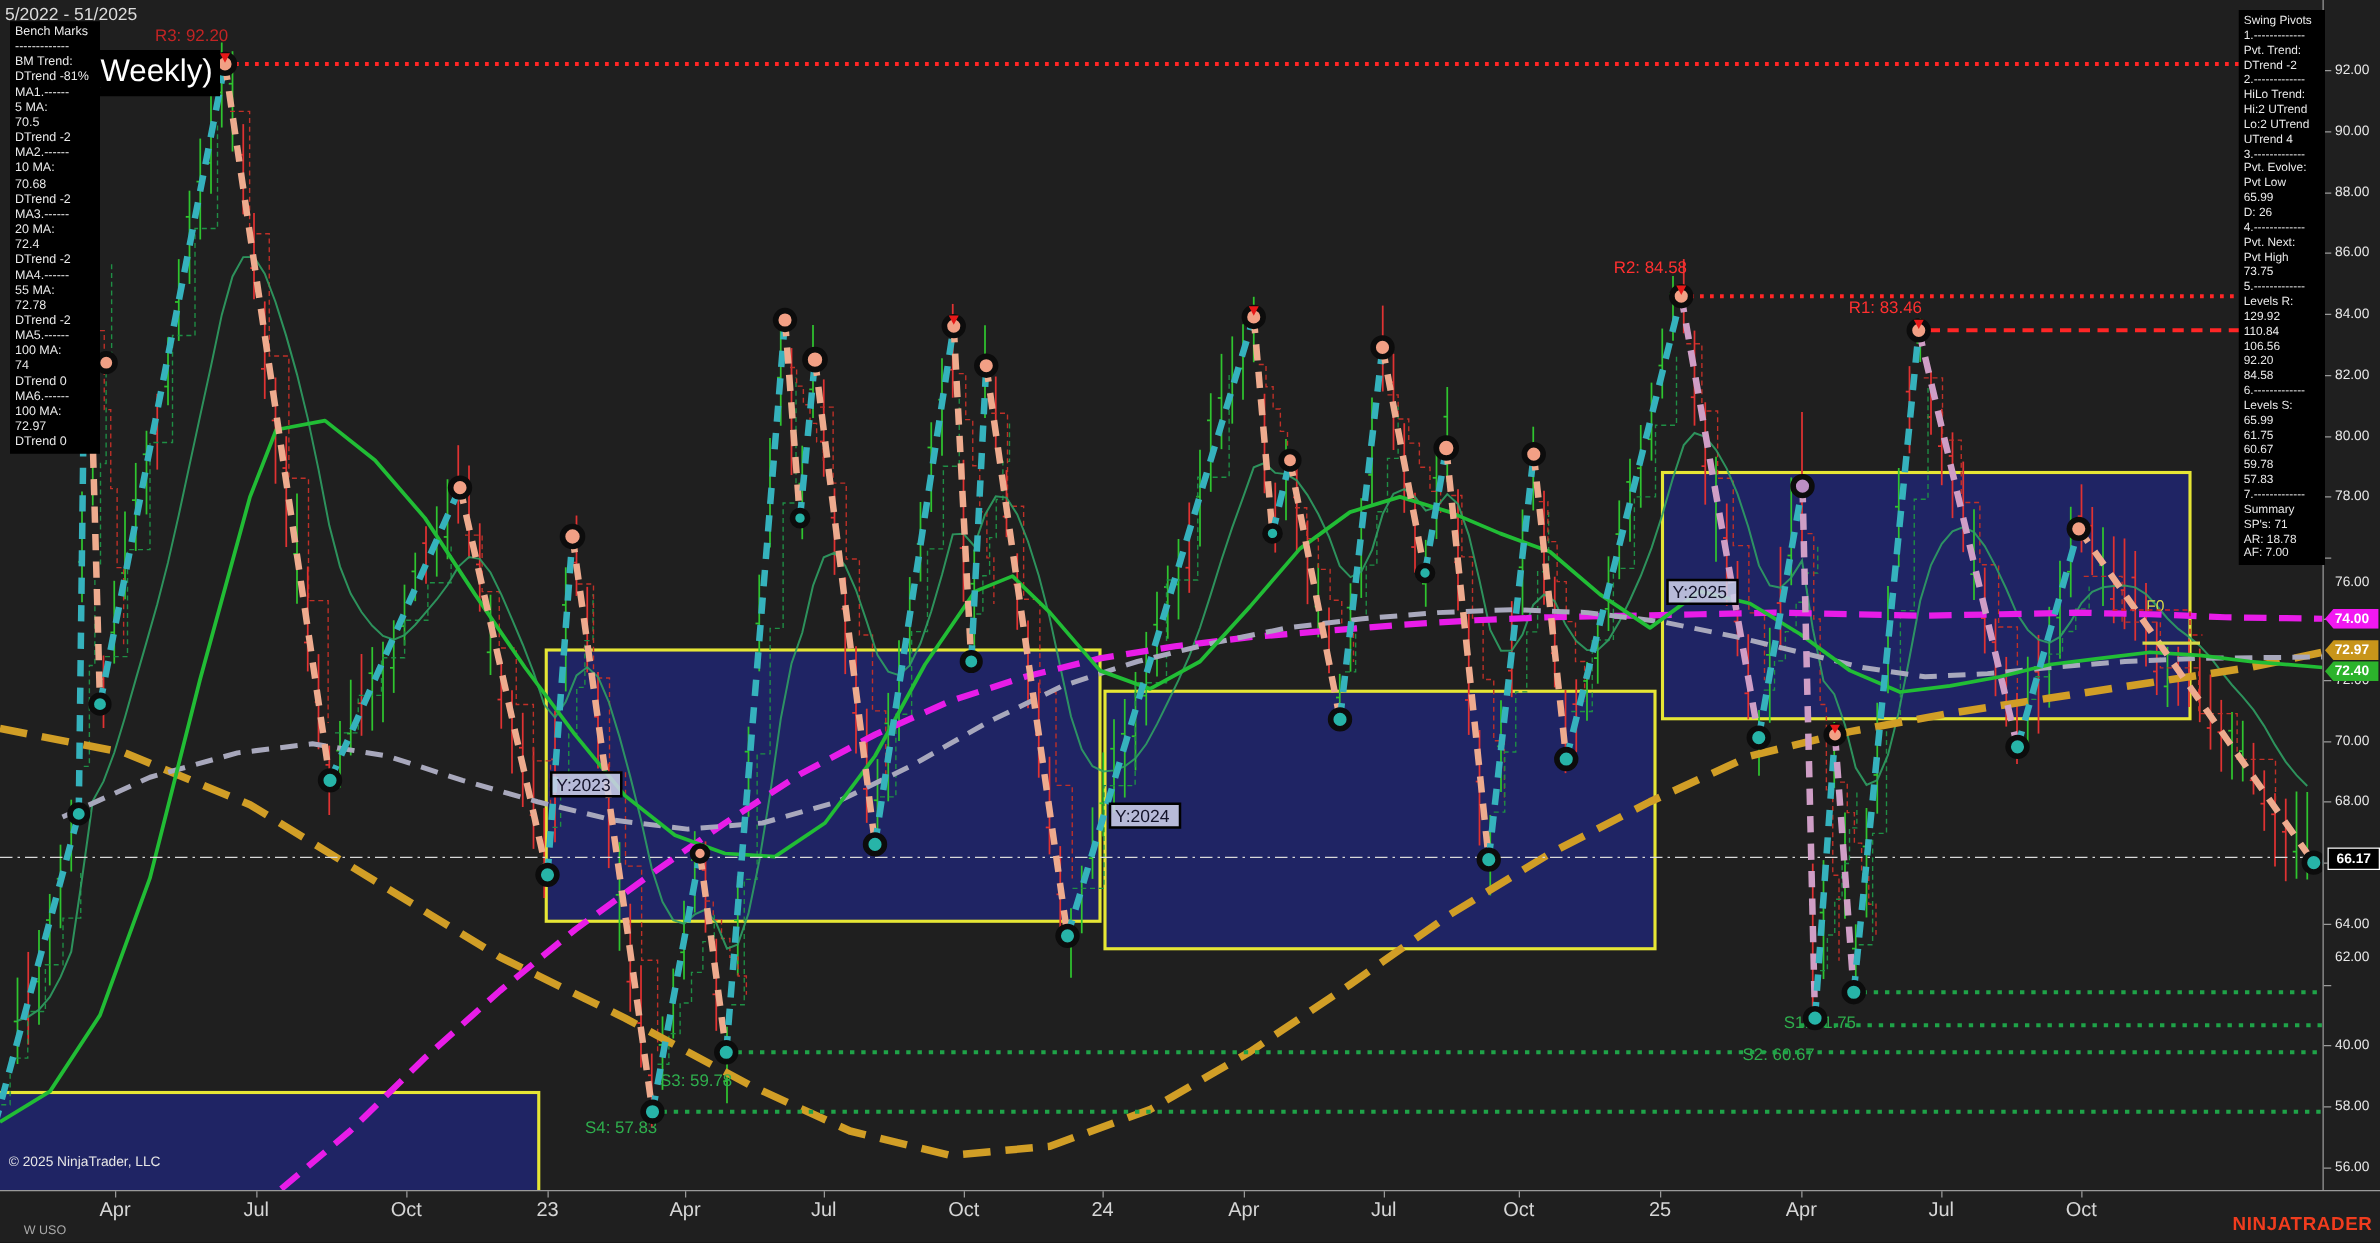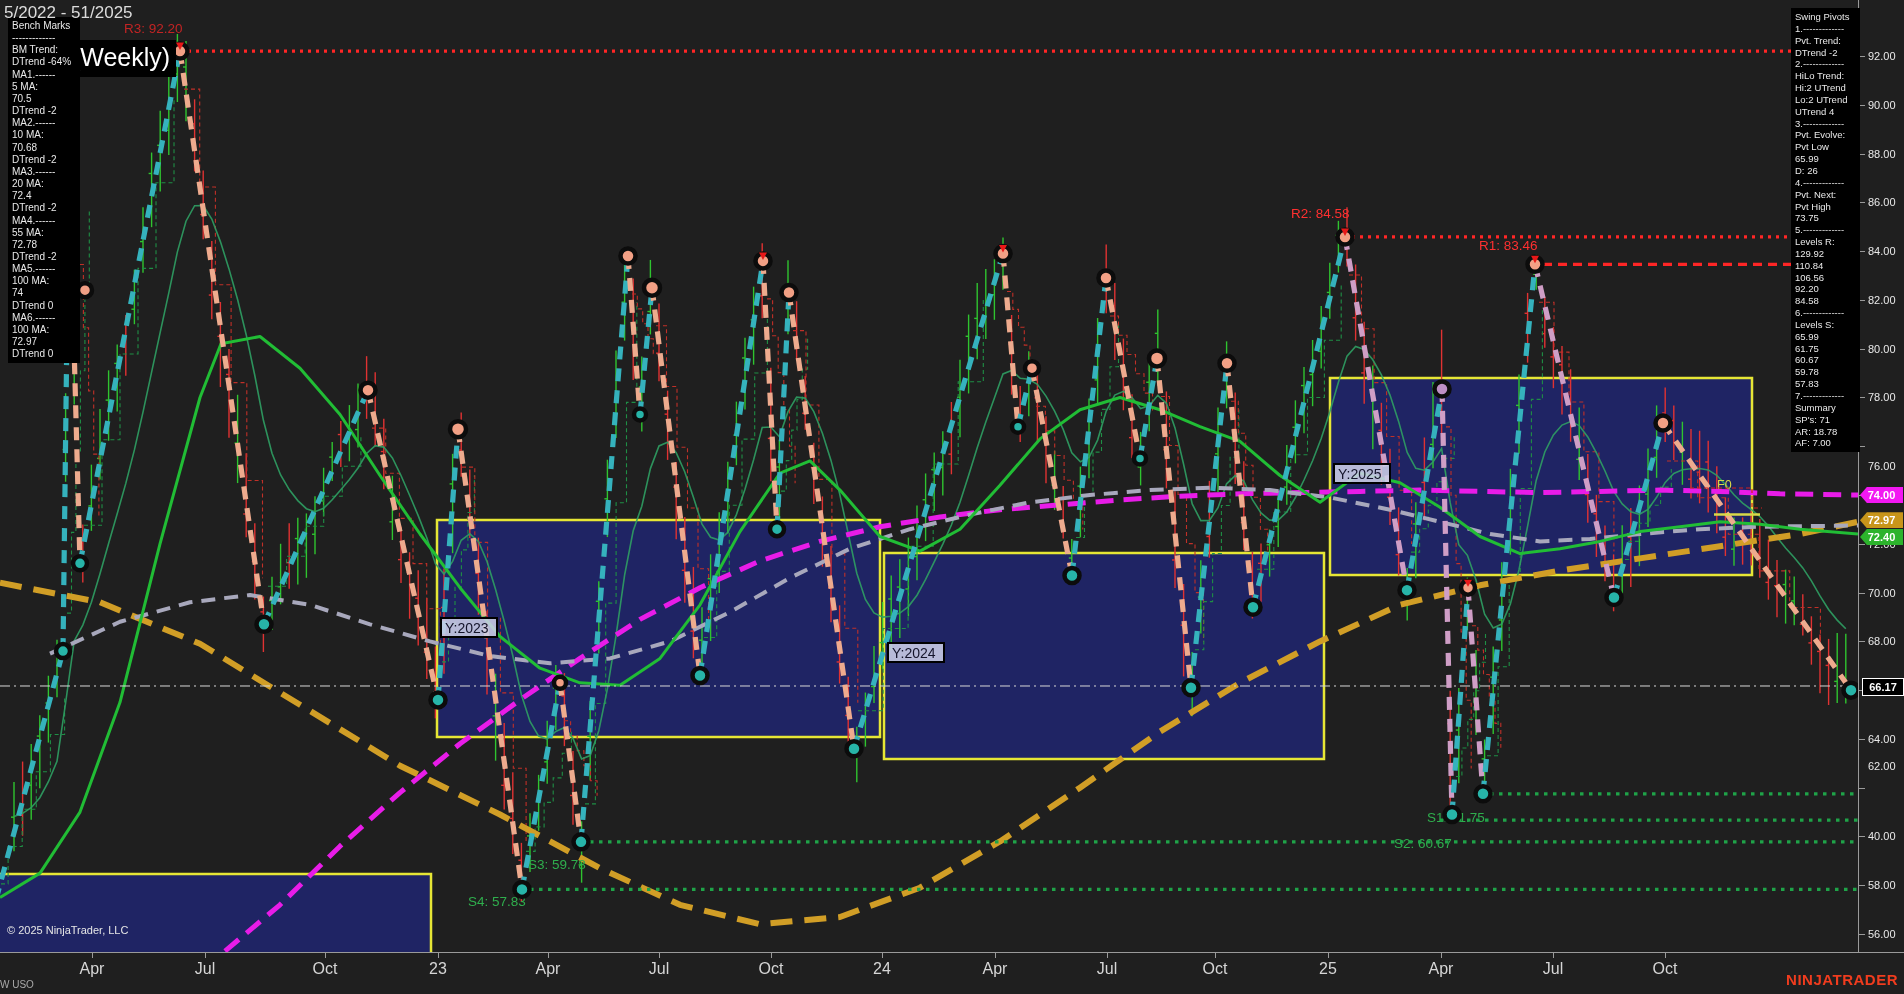--- a/index.html
+++ b/index.html
@@ -1,21 +1,21 @@
 <!DOCTYPE html>
 <html><head>
 <meta charset="utf-8">
 <style>
   html,body{margin:0;padding:0;background:#141414;}
   .stage{position:relative;width:1904px;height:994px;background:#1f1f1f;overflow:hidden;
          font-family:"Liberation Sans",sans-serif;}
   .abs{position:absolute;}
   .panel{background:#000;color:#e9e9e9;font-size:10px;line-height:12.15px;padding:3px 4px;white-space:nowrap;z-index:30;}
   #swing-panel{font-size:9.5px;line-height:11.85px;}
-  .chart-title{color:#dcdcdc;font-size:17px;z-index:31;}
+  .chart-title{color:#dcdcdc;font-size:14px;z-index:31;}
   .weekly-box{background:#000;color:#fff;font-size:25px;padding:3px 6px 5px 2px;z-index:20;}
   .copyright{color:#e6e6e6;font-size:11px;z-index:12;}
   #y-axis{border-left:1px solid #9a9a9a;z-index:5;}
   .ytick{position:absolute;left:0;width:6px;height:1px;background:#9a9a9a;}
   .ylab{position:absolute;left:9px;color:#e9e9e9;font-size:11px;transform:translateY(-6px);}
   .ptag{position:absolute;left:1px;width:43px;height:16px;font-size:11px;font-weight:bold;color:#fff;
         text-align:center;line-height:16px;clip-path:polygon(0 50%,16% 0,100% 0,100% 100%,16% 100%);z-index:6;}
   .ptag.outline{clip-path:none;border:1.5px solid #fff;left:3px;width:40px;}
   #x-axis{border-top:1px solid #9a9a9a;}
   .xtick{position:absolute;top:0;width:1px;height:5px;background:#9a9a9a;}
@@ -616,21 +616,21 @@
     </svg>
 
   <div class="abs chart-title" style="left:4px;top:3px;">5/2022 - 51/2025</div>
 
   <div class="abs weekly-box" style="left:70px;top:40px;">(Weekly)</div>
 
   <div id="bench-panel" class="abs panel" style="left:8px;top:17px;width:64px;">
       <div>Bench Marks</div>
       <div>-------------</div>
       <div>BM Trend:</div>
-      <div>DTrend -64%</div>
+      <div>DTrend -81%</div>
       <div>MA1.------</div>
       <div>5 MA:</div>
       <div>70.5</div>
       <div>DTrend -2</div>
       <div>MA2.------</div>
       <div>10 MA:</div>
       <div>70.68</div>
       <div>DTrend -2</div>
       <div>MA3.------</div>
       <div>20 MA:</div>
@@ -731,21 +731,21 @@
       <div class="ylab" style="top: 885.26px;">58.00</div>
       <div class="ytick" style="top: 934.04px;"></div>
       <div class="ylab" style="top: 934.04px;">56.00</div>
       <div class="ptag" style="top: 487.02px; background: rgb(242, 24, 242); color: rgb(255, 255, 255);">74.00</div>
       <div class="ptag" style="top: 512.142px; background: rgb(200, 149, 26); color: rgb(255, 255, 255);">72.97</div>
       <div class="ptag" style="top: 528.971px; background: rgb(44, 179, 44); color: rgb(255, 255, 255);">72.40</div>
       <div class="ptag outline" style="top: 677.994px; background: rgb(0, 0, 0); color: rgb(255, 255, 255);">66.17</div>
     </div>
 
   <div id="x-axis" class="abs" style="left:0;top:952px;width:1904px;height:42px;">
-    <div class="abs instrument" style="left:0;top:26px;text-align:right;">W USO</div>
+    <div class="abs instrument" style="left:19px;top:26px;text-align:right;">W USO</div>
     <div class="abs brand" style="right:6px;top:18px;">NINJATRADER</div>
   <div class="xtick" style="left: 92px;"></div>
       <div class="xlab" style="left: 92px;">Apr</div>
       <div class="xtick" style="left: 205px;"></div>
       <div class="xlab" style="left: 205px;">Jul</div>
       <div class="xtick" style="left: 325px;"></div>
       <div class="xlab" style="left: 325px;">Oct</div>
       <div class="xtick" style="left: 438px;"></div>
       <div class="xlab" style="left: 438px;">23</div>
       <div class="xtick" style="left: 548px;"></div>

